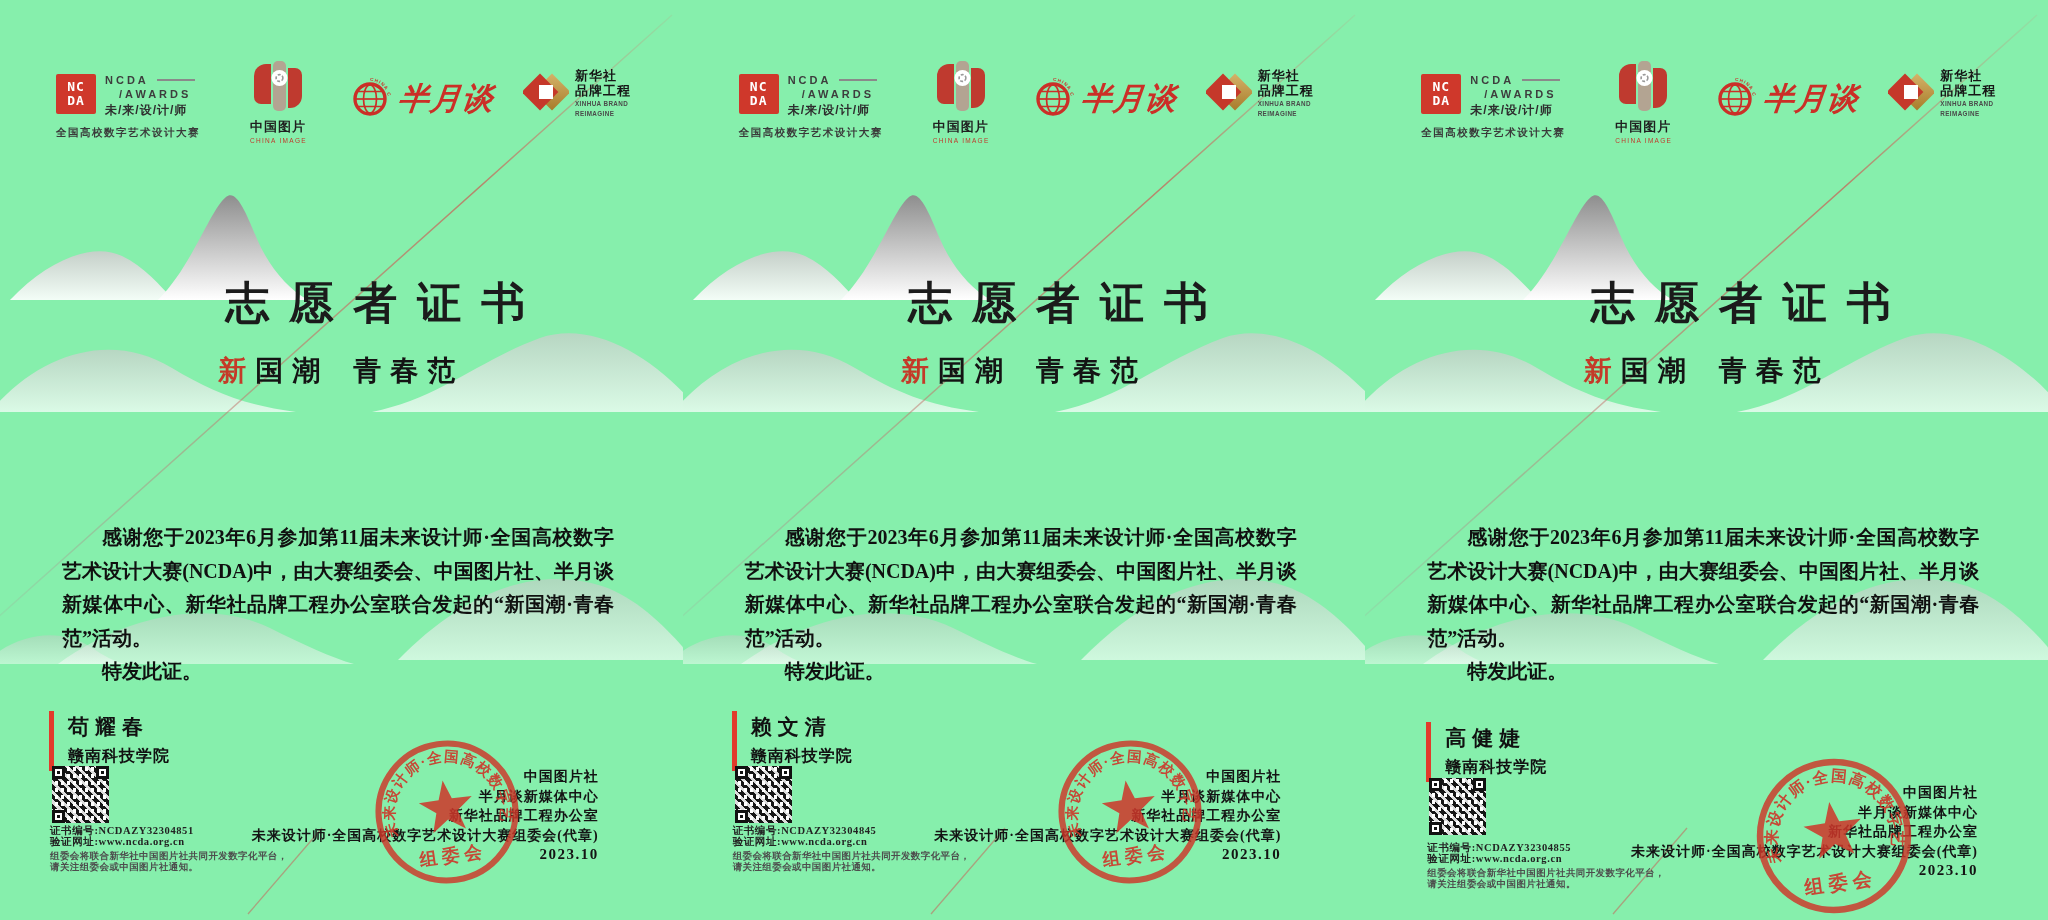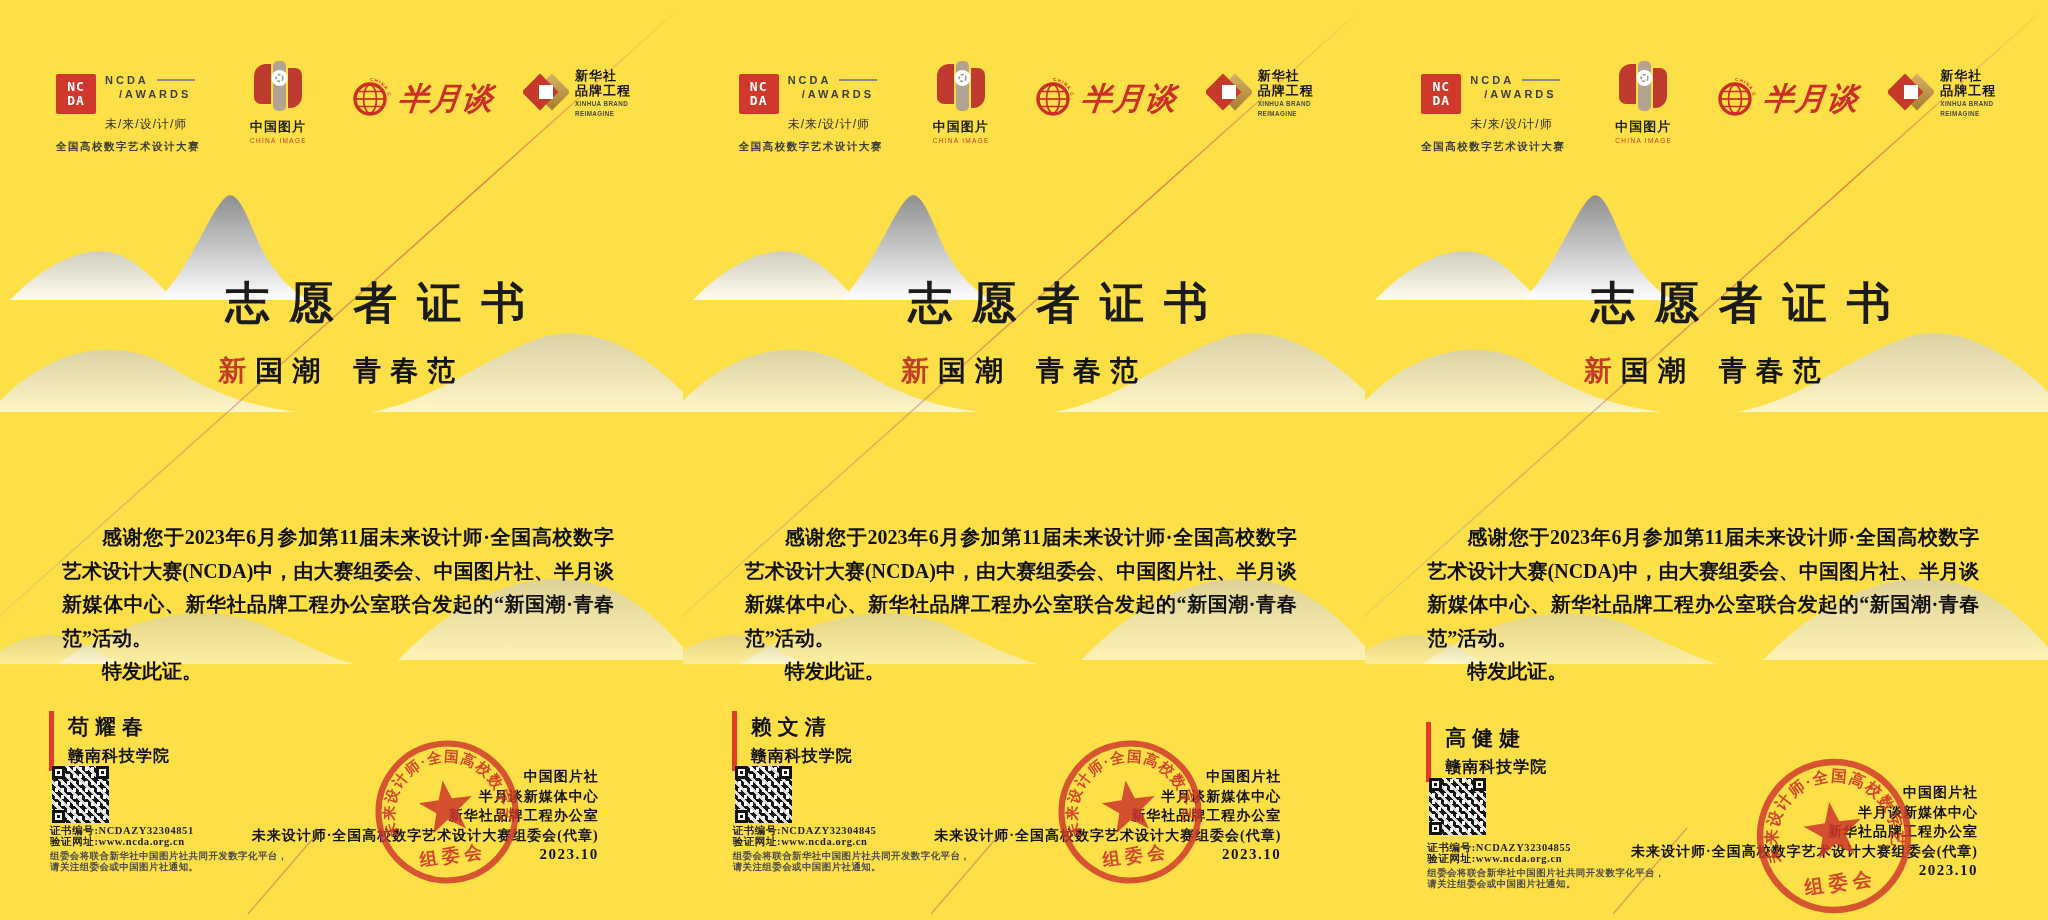--- a/index.html
+++ b/index.html
@@ -1,32 +1,32 @@
 <!DOCTYPE html>
 <html><head>
 <meta charset="utf-8">
 <style>
   html,body{margin:0;padding:0;background:#e8e8e8;}
   .canvas{width:2048px;height:920px;display:flex;background:#ffffff;overflow:hidden;}
-  .cert{position:relative;flex:0 0 682.66px;width:682.66px;height:920px;background:#fde047;overflow:hidden;
+  .cert{position:relative;flex:0 0 682.66px;width:682.66px;height:920px;background:#86efac;overflow:hidden;
         font-family:"Liberation Serif","DejaVu Serif",serif;color:#1c1c1c;}
   .mountains,.deco{position:absolute;left:0;top:0;width:683px;height:920px;pointer-events:none;}
   .mountains{z-index:0}.deco{z-index:1}
 
   
   .logos{position:absolute;left:0;top:0;width:100%;height:170px;z-index:2;font-family:"Liberation Sans","DejaVu Sans",sans-serif;}
   .logo-ncda{position:absolute;left:56px;top:74px;}
   .ncda-row{display:flex;align-items:flex-start;}
   .ncda-badge{width:40px;height:40px;background:#cf382b;color:#fff;display:flex;flex-direction:column;align-items:center;justify-content:center;
               font-family:"DejaVu Sans Mono",monospace;font-weight:bold;font-size:13px;line-height:14px;letter-spacing:1px;border-radius:2px;}
   .ncda-text{margin-left:9px;color:#3d3d3d;}
   .ncda-l1{font-size:11px;font-weight:bold;letter-spacing:3px;display:flex;align-items:center;gap:8px;}
   .ncda-l1 .dash{display:inline-block;width:38px;height:2px;background:#8a8a8a;}
   .ncda-l2{font-size:11px;font-weight:bold;letter-spacing:3px;margin:2px 0 0 14px;}
-  .ncda-l3{font-size:12px;font-weight:normal;letter-spacing:1px;margin-top:16px;color:#2e2e2e;}
+  .ncda-l3{font-size:12px;font-weight:bold;letter-spacing:1px;margin-top:2px;color:#2e2e2e;}
   .ncda-sub{font-size:10.5px;letter-spacing:1.5px;color:#3a3a3a;margin-top:7px;font-weight:bold;}
 
   .logo-chinaimage{position:absolute;left:250px;top:60px;width:62px;text-align:left;}
   .ci-cn{font-size:13px;font-weight:bold;color:#1f1f1f;letter-spacing:1px;margin-top:2px;}
   .ci-en{font-size:6.5px;color:#c0392b;letter-spacing:1.3px;margin-top:1px;}
 
   .logo-banyuetan{position:absolute;left:349px;top:78px;display:flex;align-items:center;}
   .byt-name{margin-left:7px;color:#cb2f27;font-size:31px;font-weight:900;font-style:italic;
             font-family:"Liberation Sans","DejaVu Sans",sans-serif;transform:skewX(-6deg);letter-spacing:1px;}
 

